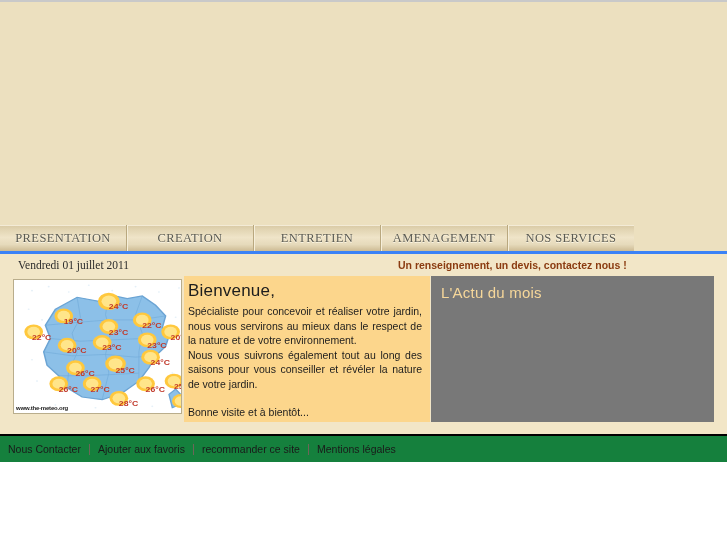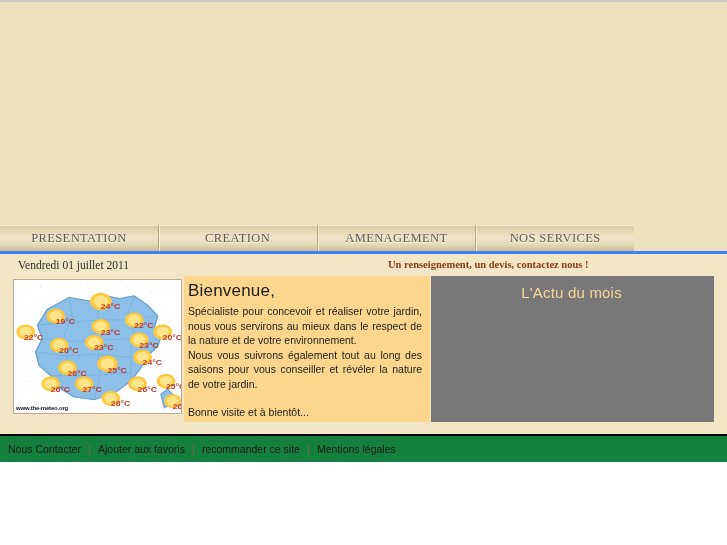--- a/index.html
+++ b/index.html
@@ -106,23 +106,23 @@
     position: absolute;
     left: 18px;
     top: 5px;
     font-family: "Liberation Serif", serif;
     font-size: 11.5px;
     color: #2b2b2b;
     white-space: nowrap;
   }
   .tagline-text {
     position: absolute;
-    left: 388px;
+    left: 398px;
     top: 5px;
-    font-family: Liberation Serif, serif;
+    font-family: Liberation Sans, sans-serif;
     font-size: 10.5px;
     font-weight: bold;
     color: #8a3b10;
     white-space: nowrap;
   }
 
   
   .content {
     position: absolute;
     left: 0;
@@ -136,20 +136,21 @@
   .weather-box {
     position: absolute;
     left: 13px;
     top: 3px;
     width: 169px;
     height: 135px;
     background: #ffffff;
     border: 1px solid #b9ad8c;
     box-sizing: border-box;
     overflow: hidden;
+    padding-left: 8px;
   }
   .weather-svg { display: block; width: 167px; height: 133px; }
   .weather-credit {
     position: absolute;
     left: 2px;
     bottom: 2px;
     font-family: "Liberation Sans", sans-serif;
     font-size: 6px;
     font-weight: bold;
     color: #222;
@@ -196,21 +197,20 @@
     background: #787878;
   }
   .actu h2 {
     margin: 0;
     padding: 8px 12px 0 10px;
     font-family: "Liberation Sans", sans-serif;
     font-size: 15px;
     font-weight: normal;
     color: #f6d79a;
     letter-spacing: 0.2px;
-    text-align: center;
   }
 
   
   .footer {
     position: absolute;
     left: 0;
     top: 432px;
     width: 727px;
     height: 28px;
     background: #15803d;
@@ -250,20 +250,23 @@
     <div class="site-inner">
 
       <div class="header-banner"></div>
 
       <nav class="nav" id="nav">
           <div class="nav-item">
             <span>PRESENTATION</span>
           </div>
           <div class="nav-item">
             <span>CREATION</span>
+          </div>
+          <div class="nav-item">
+            <span>ENTRETIEN</span>
           </div>
           <div class="nav-item">
             <span>AMENAGEMENT</span>
           </div>
           <div class="nav-item">
             <span>NOS SERVICES</span>
           </div>
         </nav>
 
       <div class="subbar">

